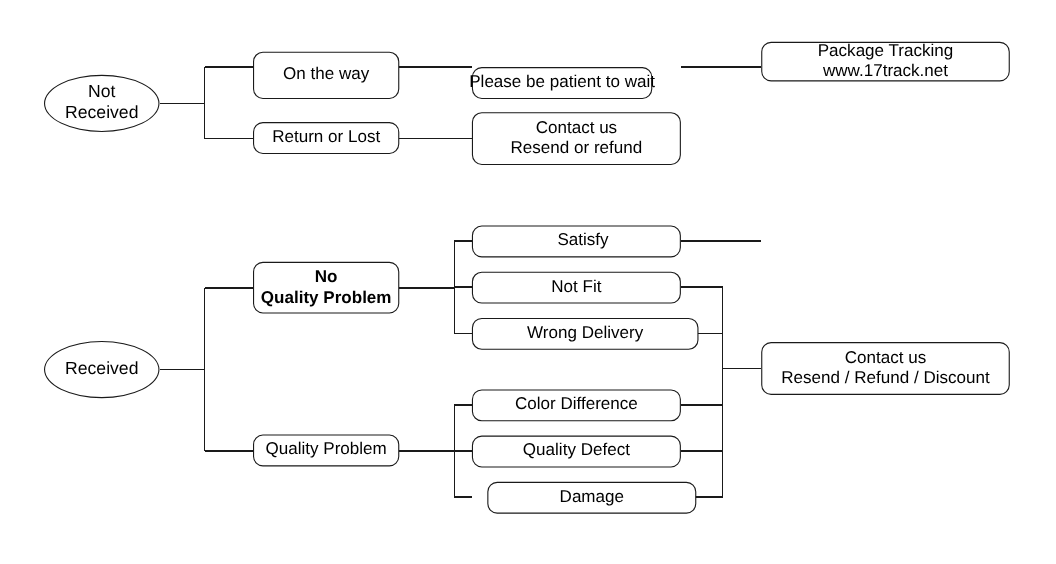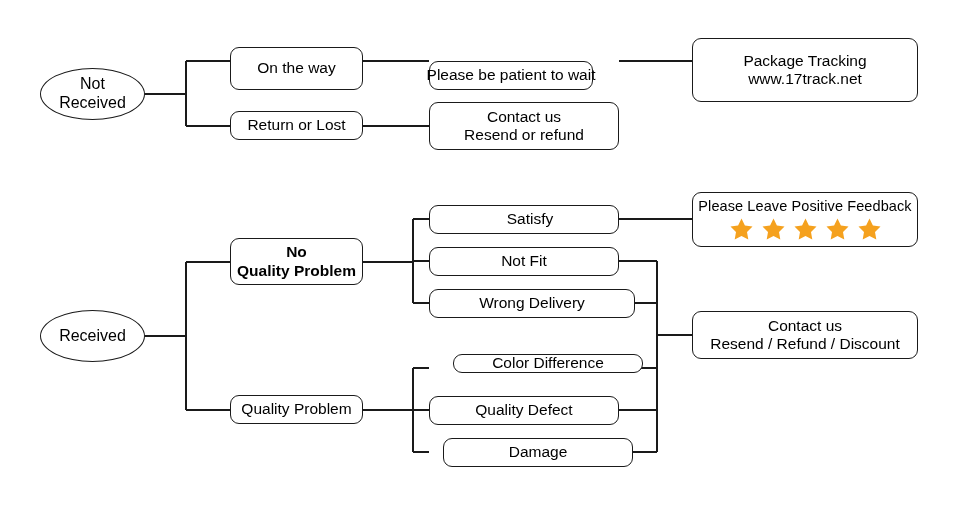--- a/index.html
+++ b/index.html
@@ -150,21 +150,21 @@
     <span class="ln">Please be patient to wait</span>
   </div>
 
   <div class="node rbox t15" style="left:429px; top:102px; width:190px; height:48px;">
     <span>
       <span class="ln">Contact us</span>
       <span class="ln">Resend or refund</span>
     </span>
   </div>
 
-  <div class="node rbox t15" style="left:692px; top:38px; width:226px; height:64px;">
+  <div class="node rbox t15" style="left:692px; top:38px; width:226px; height:36px;">
     <span>
       <span class="ln">Package Tracking</span>
       <span class="ln">www.17track.net</span>
     </span>
   </div>
 
   <div class="node ellipse t16" style="left:40px; top:310px; width:105px; height:52px;">
     <span class="ln">Received</span>
   </div>
 
@@ -184,54 +184,32 @@
   </div>
 
   <div class="node rbox t15" style="left:429px; top:247px; width:190px; height:29px;">
     <span class="ln">Not Fit</span>
   </div>
 
   <div class="node rbox t15" style="left:429px; top:289px; width:206px; height:29px;">
     <span class="ln">Wrong Delivery</span>
   </div>
 
-  <div class="node rbox t15" style="left:429px; top:354px; width:190px; height:19px;margin-left:24px;">
+  <div class="node rbox t15" style="left:429px; top:354px; width:190px; height:29px;">
     <span class="ln">Color Difference</span>
   </div>
 
   <div class="node rbox t15" style="left:429px; top:396px; width:190px; height:29px;">
     <span class="ln">Quality Defect</span>
   </div>
 
   <div class="node rbox t15" style="left:443px; top:438px; width:190px; height:29px;">
     <span class="ln">Damage</span>
   </div>
 
-  <div class="node rbox" style="left:692px; top:192px; width:226px; height:55px;">
-    <div class="fb-inner">
-      <span class="fb-title">Please Leave Positive Feedback</span>
-      <span class="stars">
-        <svg class="star" viewBox="0 0 24 24" xmlns="http://www.w3.org/2000/svg">
-            <polygon fill="#F5A11E" points="12,1.6 15.4,8.5 23,9.6 17.5,15 18.8,22.6 12,19 5.2,22.6 6.5,15 1,9.6 8.6,8.5"></polygon>
-          </svg>
-        <svg class="star" viewBox="0 0 24 24" xmlns="http://www.w3.org/2000/svg">
-            <polygon fill="#F5A11E" points="12,1.6 15.4,8.5 23,9.6 17.5,15 18.8,22.6 12,19 5.2,22.6 6.5,15 1,9.6 8.6,8.5"></polygon>
-          </svg>
-        <svg class="star" viewBox="0 0 24 24" xmlns="http://www.w3.org/2000/svg">
-            <polygon fill="#F5A11E" points="12,1.6 15.4,8.5 23,9.6 17.5,15 18.8,22.6 12,19 5.2,22.6 6.5,15 1,9.6 8.6,8.5"></polygon>
-          </svg>
-        <svg class="star" viewBox="0 0 24 24" xmlns="http://www.w3.org/2000/svg">
-            <polygon fill="#F5A11E" points="12,1.6 15.4,8.5 23,9.6 17.5,15 18.8,22.6 12,19 5.2,22.6 6.5,15 1,9.6 8.6,8.5"></polygon>
-          </svg>
-        <svg class="star" viewBox="0 0 24 24" xmlns="http://www.w3.org/2000/svg">
-            <polygon fill="#F5A11E" points="12,1.6 15.4,8.5 23,9.6 17.5,15 18.8,22.6 12,19 5.2,22.6 6.5,15 1,9.6 8.6,8.5"></polygon>
-          </svg>
-      </span>
-    </div>
-  </div>
 
   <div class="node rbox t15" style="left:692px; top:311px; width:226px; height:48px;">
     <span>
       <span class="ln">Contact us</span>
       <span class="ln">Resend / Refund / Discount</span>
     </span>
   </div>
 
 </div>
 

